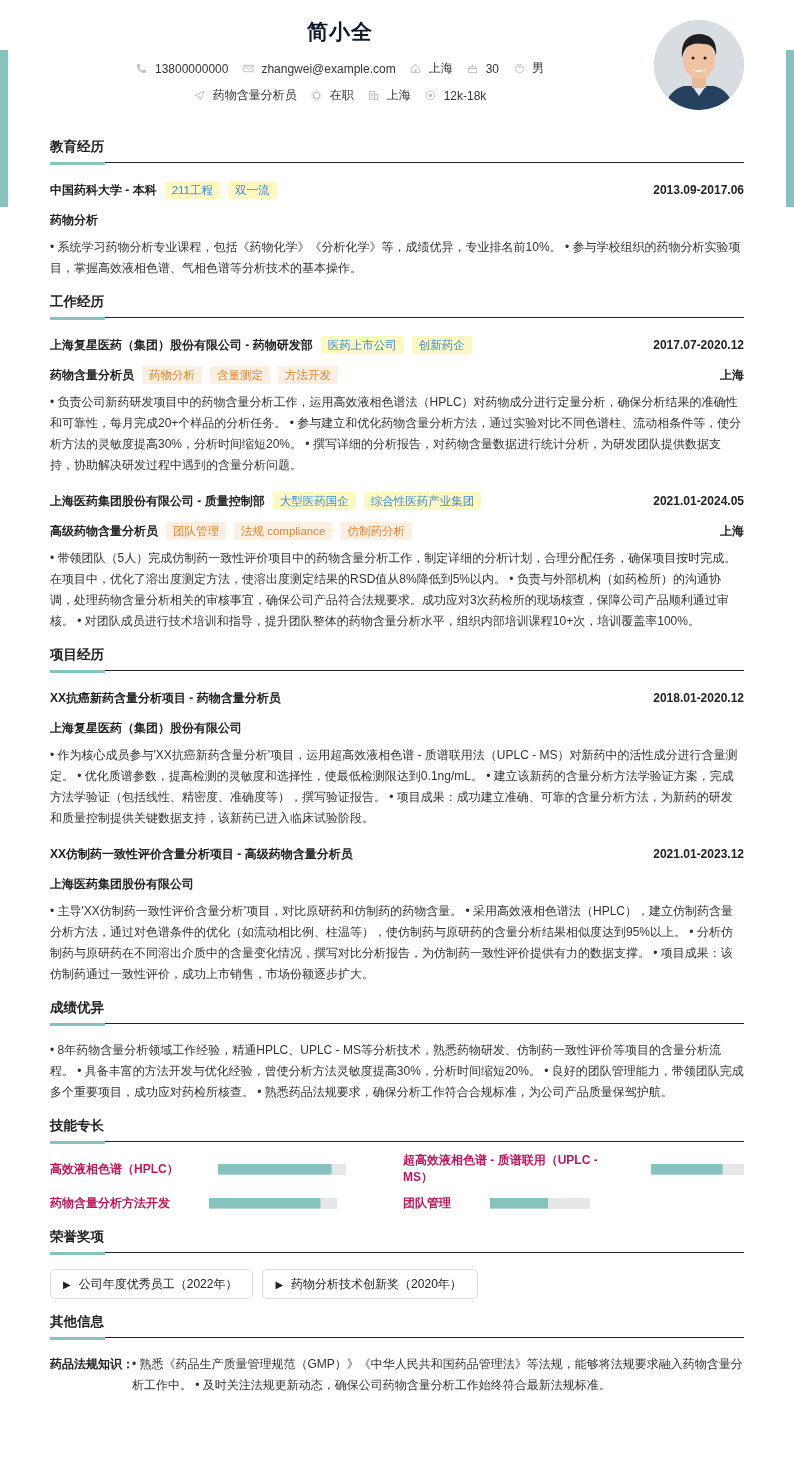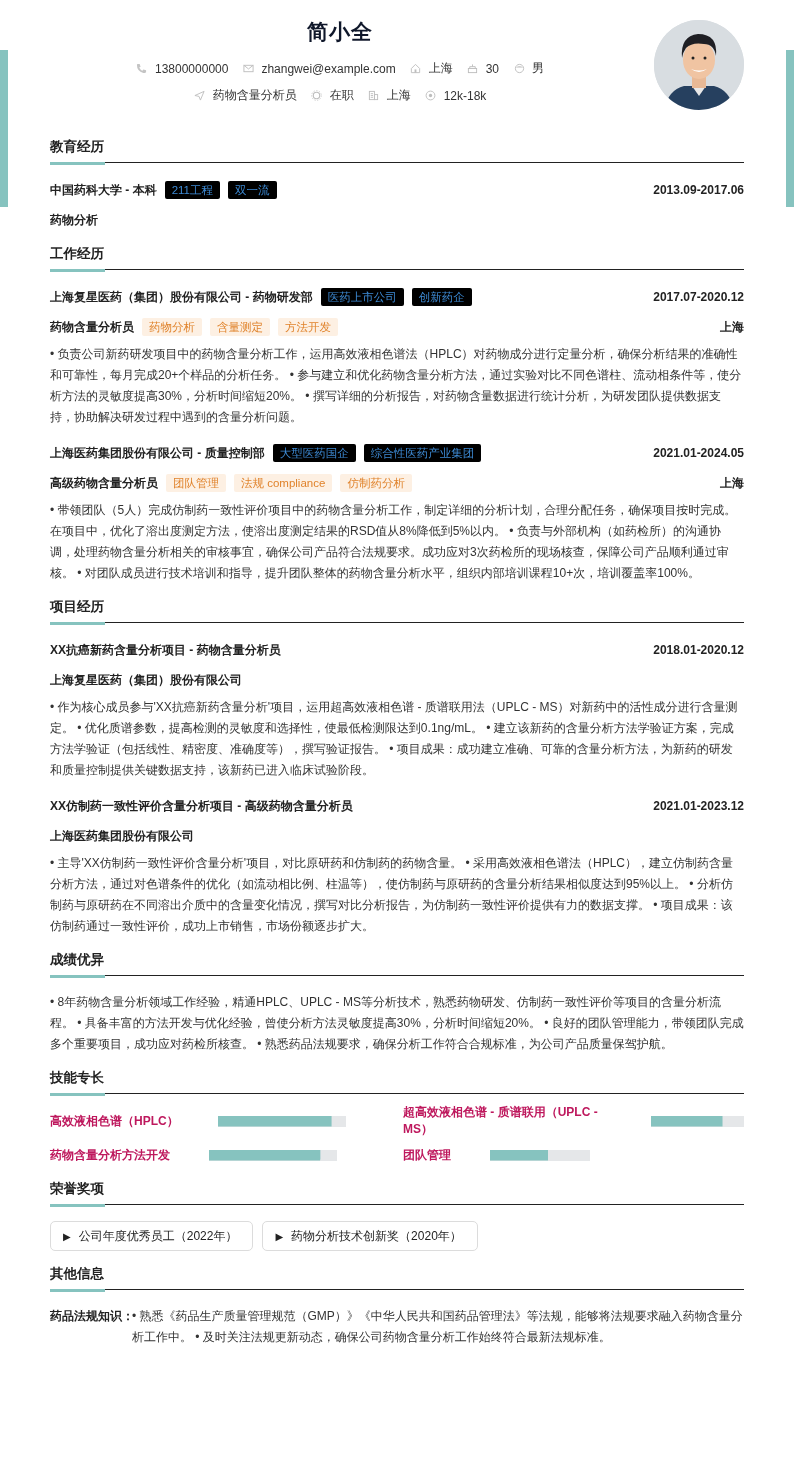--- a/index.html
+++ b/index.html
@@ -19,21 +19,21 @@
   .info-icon svg { width: 11px; height: 11px; }
   .avatar { position: absolute; top: 20px; left: 654px; width: 90px; height: 90px; border-radius: 50%; overflow: hidden; background: #d7dce0; }
 
   .content { position: absolute; top: 138px; left: 50px; width: 694px; }
   .section { margin-bottom: 0; }
   .section-title { position: relative; font-size: 13.5px; font-weight: bold; color: #222; padding-bottom: 6px; border-bottom: 1.2px solid #222; margin-bottom: 16px; }
   .section-title::after { content: ""; position: absolute; left: 0; bottom: -3px; width: 55px; height: 3px; background: #86c3bf; }
   .row { display: flex; justify-content: space-between; align-items: center; font-size: 12px; font-weight: bold; color: #222; height: 22px; }
   .row .left { display: flex; align-items: center; }
   .tag { display: inline-block; font-size: 11.5px; font-weight: normal; padding: 1px 7px; margin-left: 8px; border-radius: 2px; line-height: 16px; }
-  .tag.blue { background: #000000; color: #3d8ad4; }
+  .tag.blue { background: #fef9c3; color: #3d8ad4; }
   .tag.orange { background: #fdf0e3; color: #e0832c; }
   .sub { font-size: 12px; font-weight: bold; color: #222; height: 22px; display: flex; align-items: center; }
   .desc { font-size: 12px; color: #333; line-height: 21px; margin-top: 6px; }
   .gap-s { height: 8px; }
   .gap-m { height: 14px; }
 
   .skills { display: grid; grid-template-columns: 353px 341px; row-gap: 12px; }
   .skill { display: flex; align-items: center; font-size: 12px; font-weight: bold; color: #be185d; height: 22px; gap: 31px; }
   .skill-bar { position: relative; height: 11px; background: #e5e7e9; margin-left: 8px; }
   .skill-fill { position: absolute; left: 0; top: 0; height: 11px; background: #86c3bf; clip-path: polygon(0 0, 100% 0, calc(100% - 0px) 100%, 0 100%); }
@@ -167,20 +167,21 @@
     <div class="row">
       <div class="left">
         <span>中国药科大学 - 本科</span>
         <span class="tag blue">211工程</span>
         <span class="tag blue">双一流</span>
       </div>
       <span>2013.09-2017.06</span>
     </div>
     <div class="gap-s"></div>
     <div class="sub">药物分析</div>
+    <div class="desc">• 系统学习药物分析专业课程，包括《药物化学》《分析化学》等，成绩优异，专业排名前10%。 • 参与学校组织的药物分析实验项目，掌握高效液相色谱、气相色谱等分析技术的基本操作。</div>
     <div class="gap-m"></div>
   </div>
 
   <div class="section">
     <div class="section-title">工作经历</div>
 
     <div>
       <div class="row">
         <div class="left">
           <span>上海复星医药（集团）股份有限公司 - 药物研发部</span>

